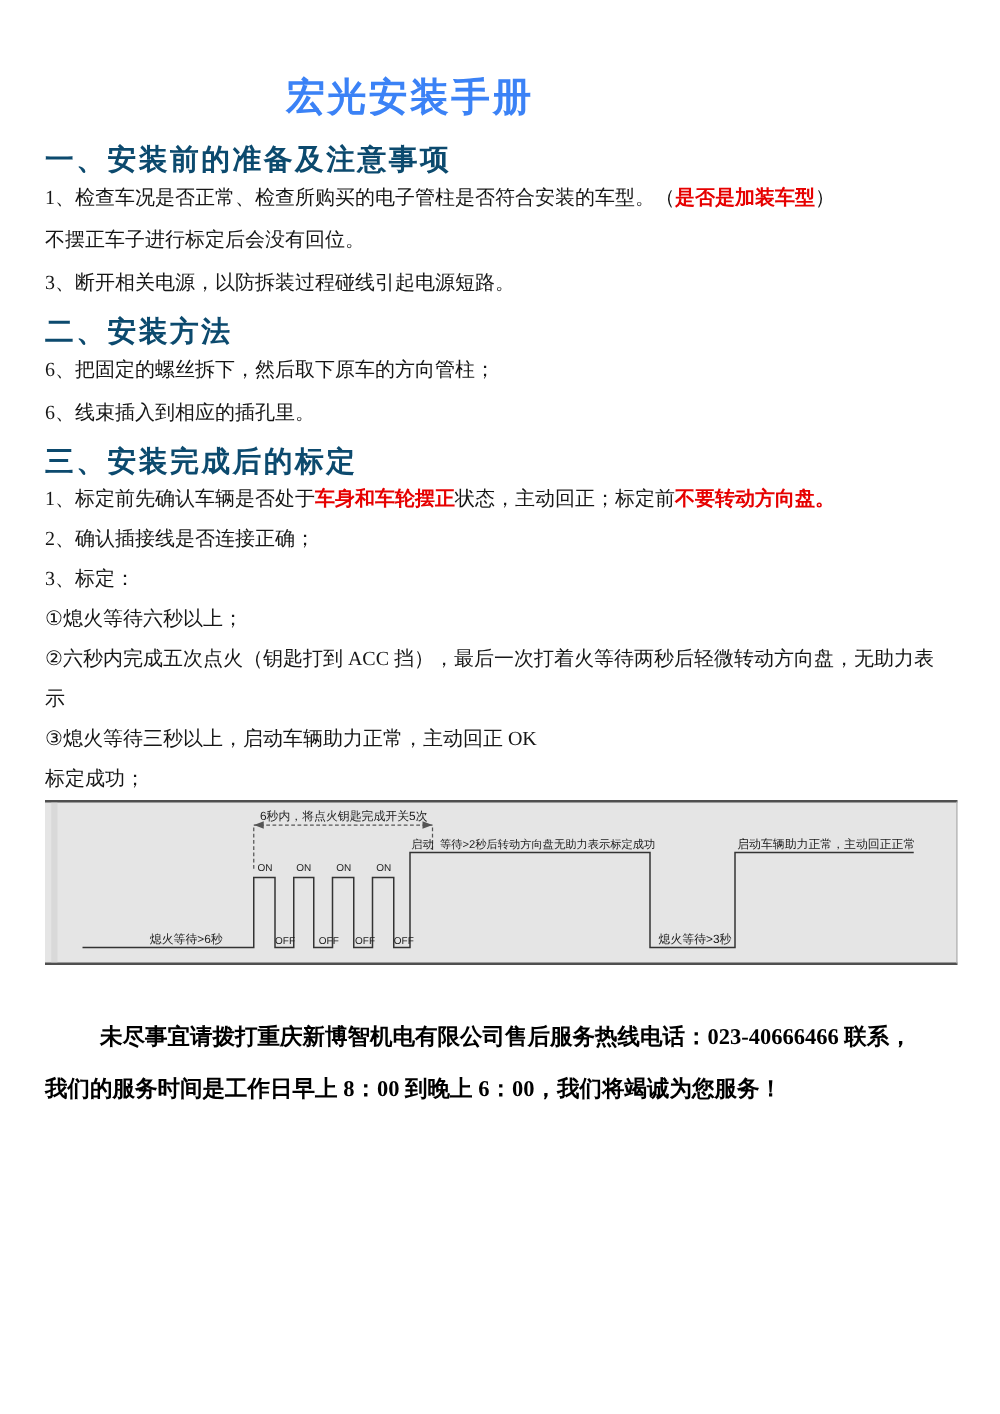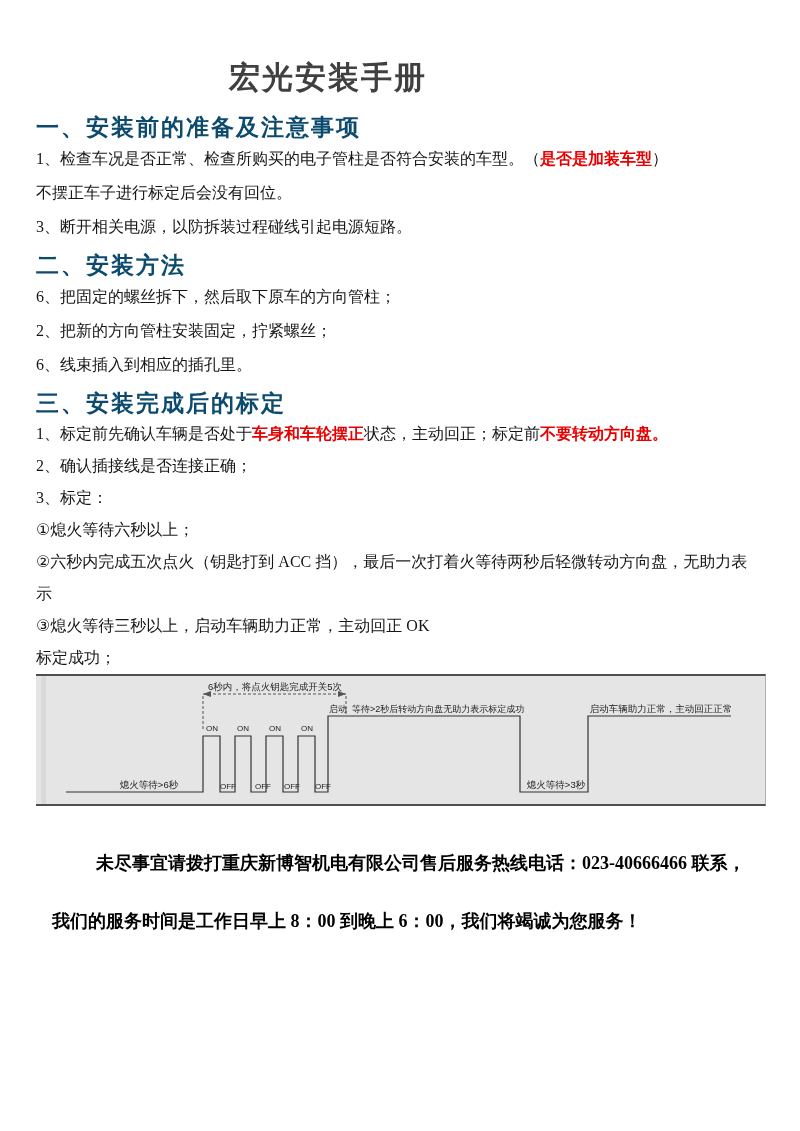--- a/index.html
+++ b/index.html
@@ -22,21 +22,21 @@
   }
   .doc-title{
     margin:0;
     font-family:"Liberation Sans","DejaVu Sans",sans-serif;
     font-weight:bold;
     font-size:31px;
     line-height:40px;
     letter-spacing:2px;
     text-align:center;
     padding-right:148px;
-    color:#404040;
+    color:#3b82f6;
     white-space:nowrap;
   }
   h2.sec{
     margin:6px 0 0 0;
     font-family:"Liberation Sans","DejaVu Sans",sans-serif;
     font-weight:bold;
     font-size:23px;
     line-height:30px;
     letter-spacing:2px;
     color:#0c4a6e;
@@ -67,40 +67,39 @@
     fill:#1c1c1c;
   }
   .footer{
     margin-top:36px;
     font-weight:bold;
     font-size:18px;
     line-height:42px;
     color:#000;
   }
   .footer .indent{padding-left:44px;}
-  .footer p{margin:16px;white-space:nowrap;}
+  .footer p{margin:0;white-space:nowrap;}
 </style>
 </head>
 <body>
 
 <div class="page">
 
   <h1 class="doc-title">宏光安装手册</h1>
 
   <section>
     <h2 class="sec first">一、安装前的准备及注意事项</h2>
     <p class="line"><span>1、检查车况是否正常、检查所购买的电子管柱是否符合安装的车型。（</span><span class="red">是否是加装车型</span><span>）</span></p>
     <p class="line"><span>不摆正车子进行标定后会没有回位。</span></p>
     <p class="line"><span>3、断开相关电源，以防拆装过程碰线引起电源短路。</span></p>
   </section>
 
   <section>
     <h2 class="sec">二、安装方法</h2>
     <p class="line"><span>6、把固定的螺丝拆下，然后取下原车的方向管柱；</span></p>
-    <p class="line"><span>2、把新的方向管柱安装固定，拧紧螺丝；</span></p>
     <p class="line"><span>6、线束插入到相应的插孔里。</span></p>
   </section>
 
   <section class="s3">
     <h2 class="sec">三、安装完成后的标定</h2>
     <p class="line"><span>1、标定前先确认车辆是否处于</span><span class="red">车身和车轮摆正</span><span>状态，主动回正；标定前</span><span class="red">不要转动方向盘。</span></p>
     <p class="line"><span>2、确认插接线是否连接正确；</span></p>
     <p class="line"><span>3、标定：</span></p>
     <p class="line"><span>①熄火等待六秒以上；</span></p>
     <p class="line"><span>②六秒内完成五次点火（钥匙打到 ACC 挡），最后一次打着火等待两秒后轻微转动方向盘，无助力表</span></p>

